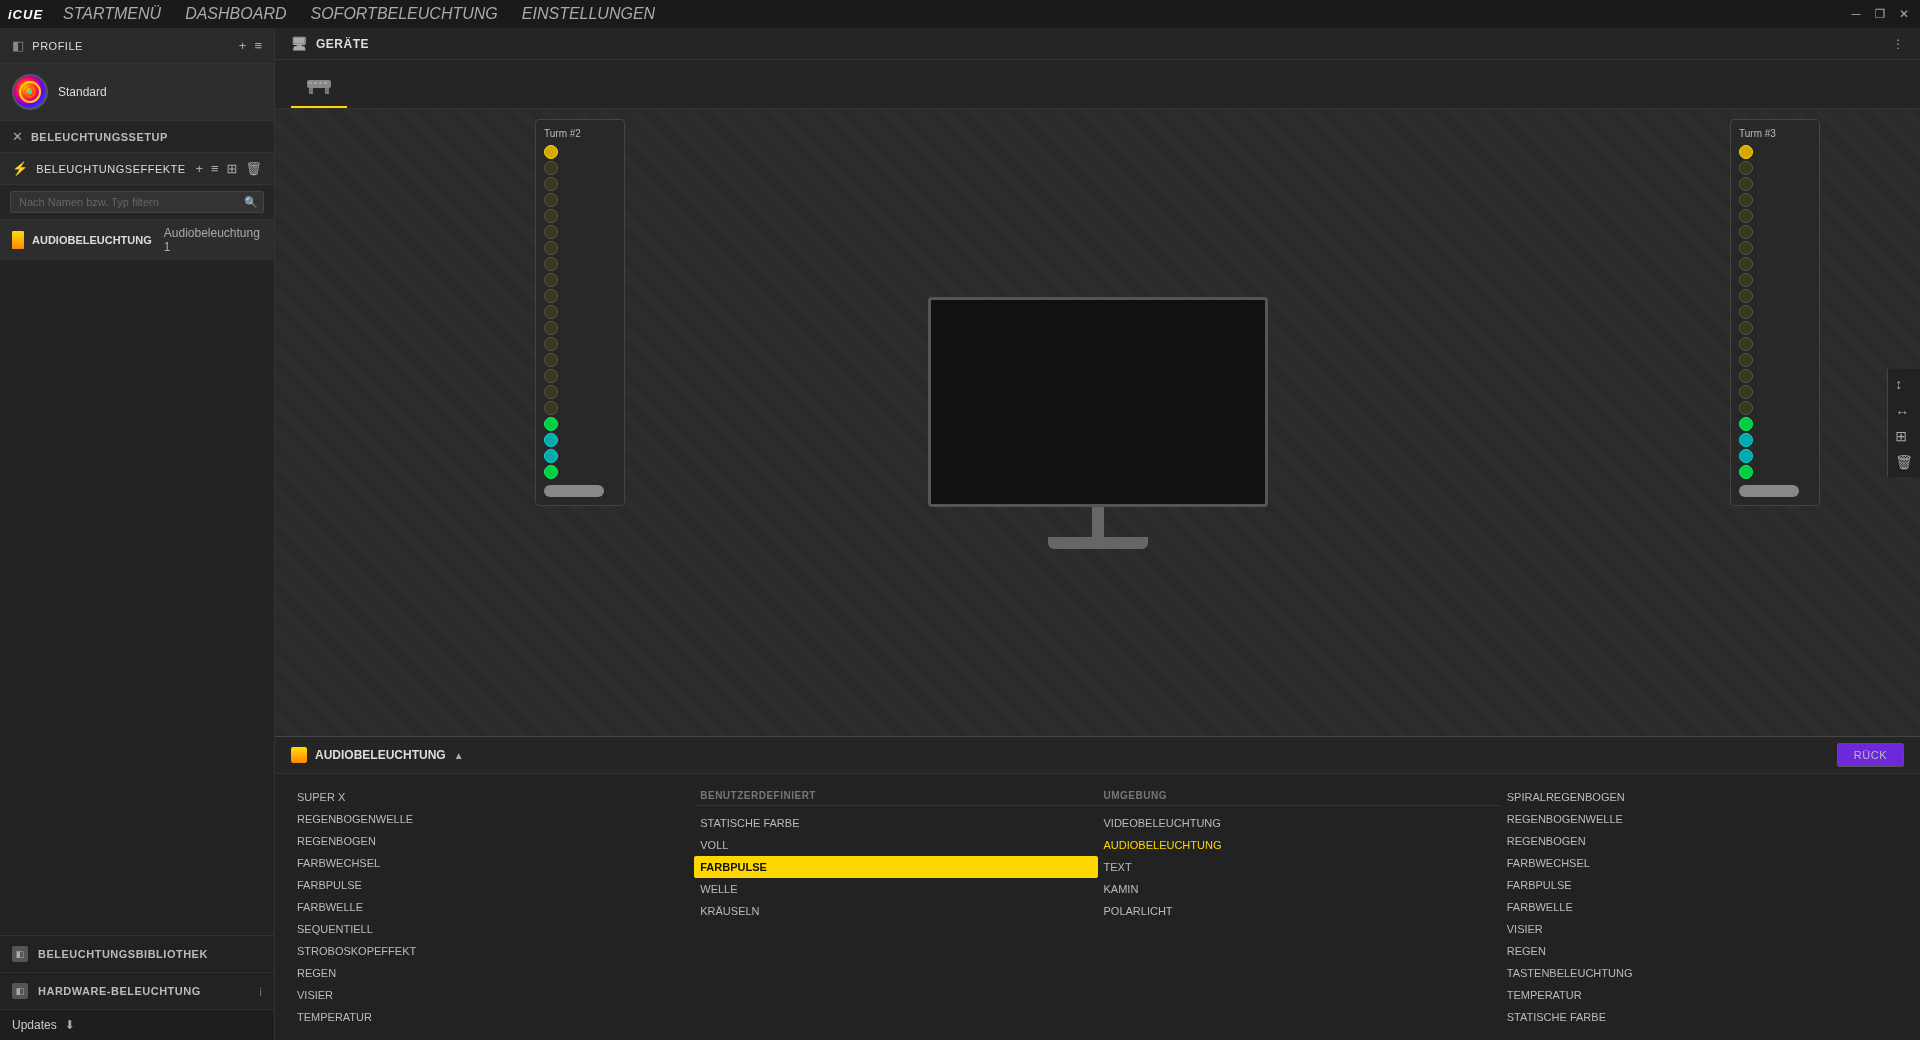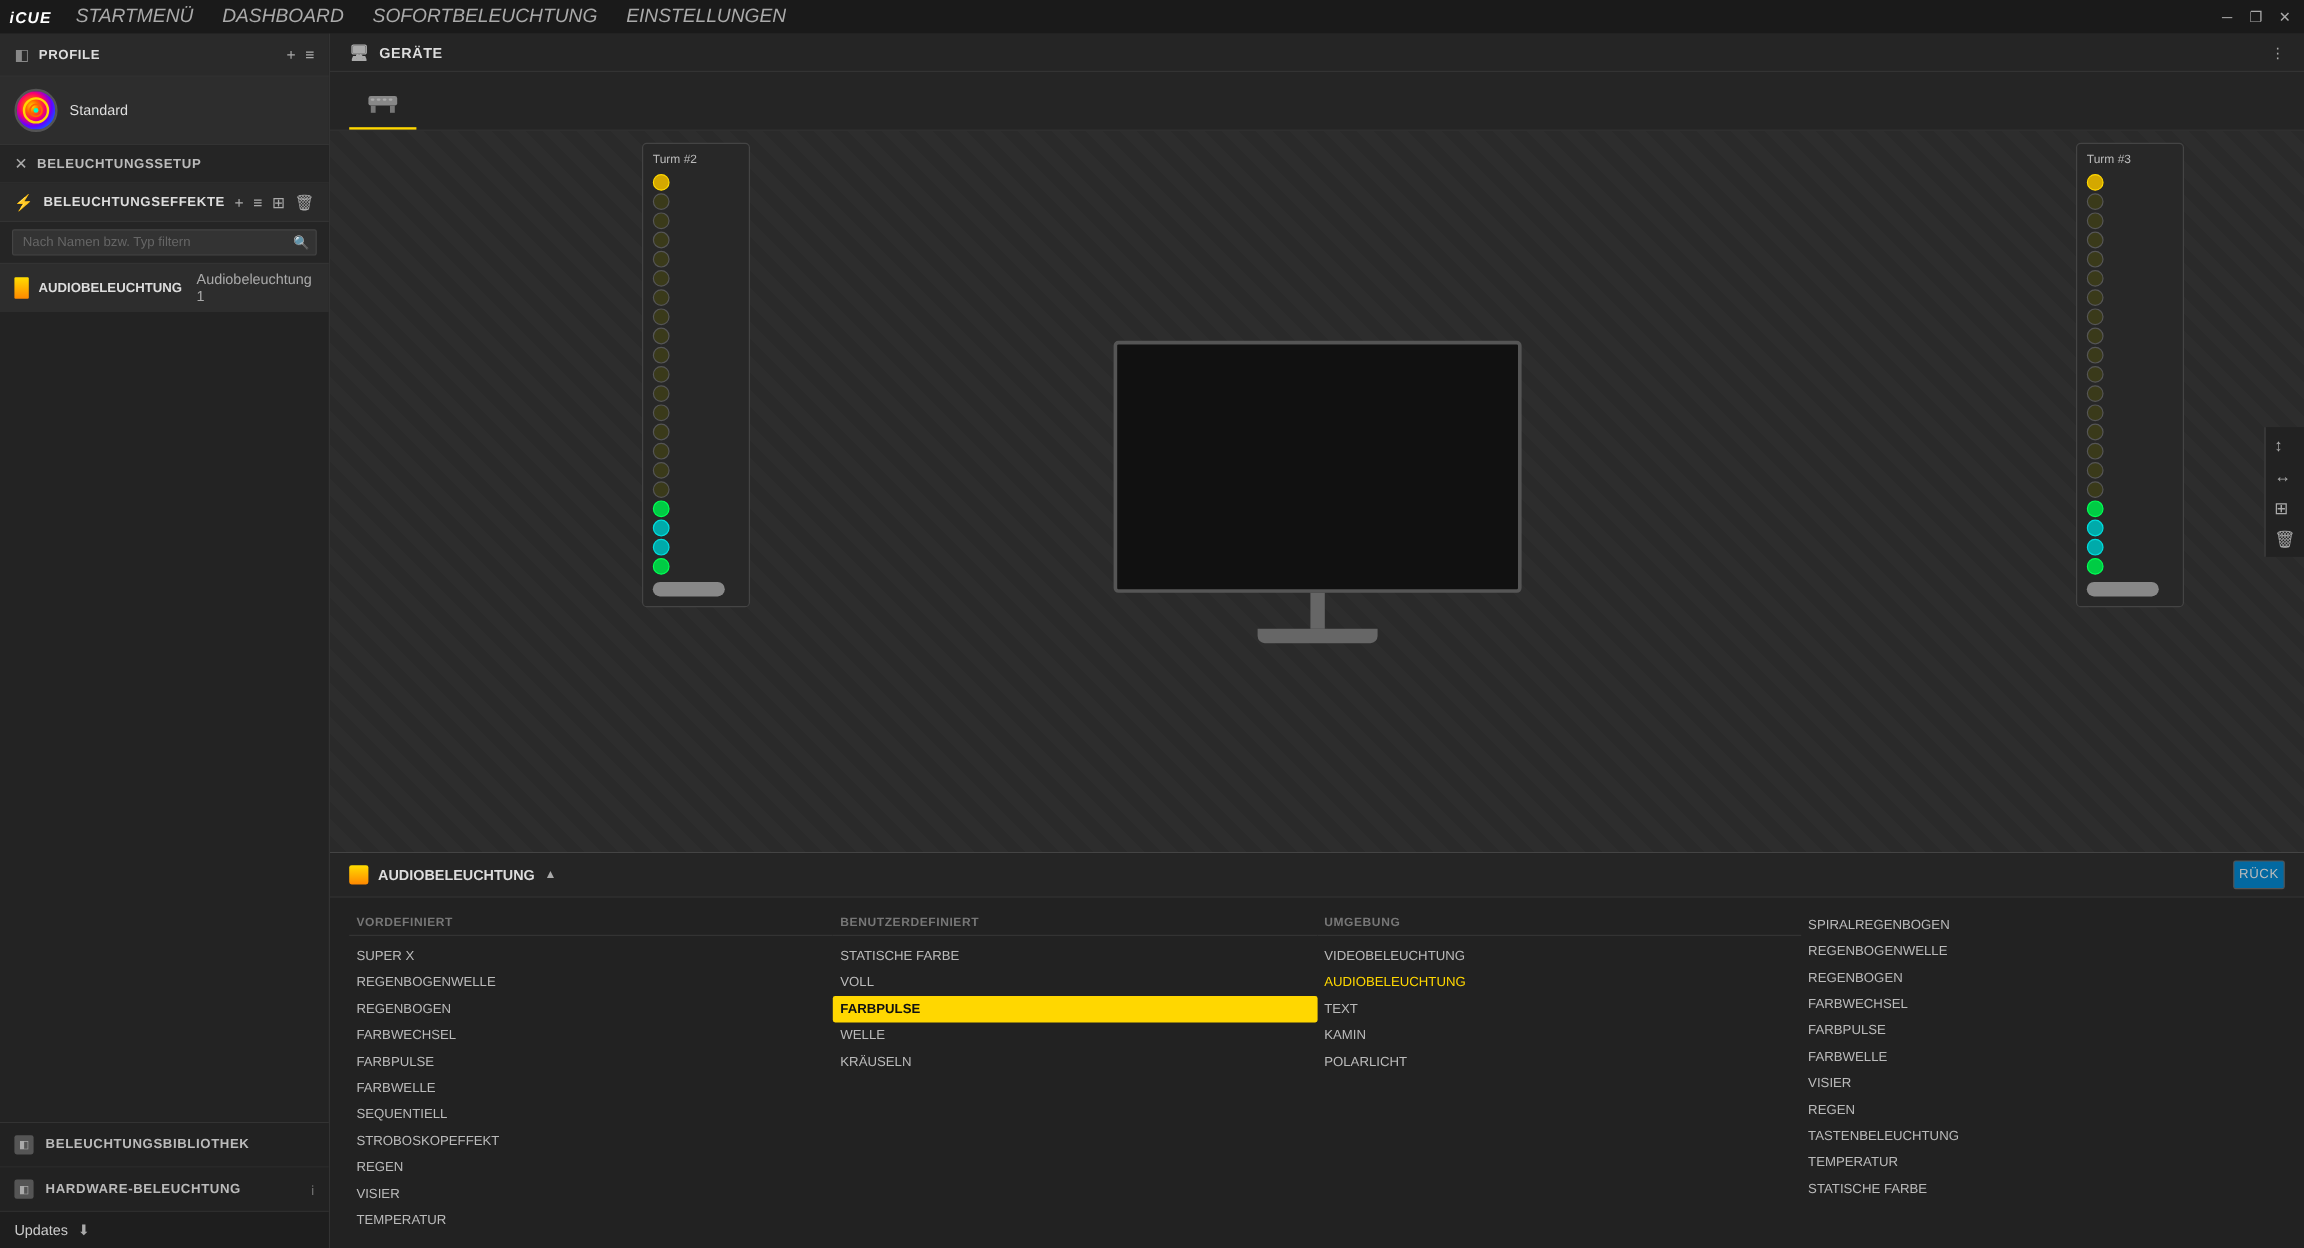--- a/index.html
+++ b/index.html
@@ -71,21 +71,21 @@
     .sidebar-section-header {
       display: flex;
       align-items: center;
       justify-content: space-between;
       padding: 10px 12px;
       background: #2a2a2a;
       border-bottom: 1px solid #333;
     }
     .section-title {
       font-size: 11px;
-      font-weight: bold;
+      font-weight: normal;
       color: #ddd;
       letter-spacing: 0.5px;
     }
     .section-icons {
       display: flex;
       gap: 8px;
     }
     .section-icon {
       color: #aaa;
       cursor: pointer;
@@ -435,22 +435,22 @@
     .effect-selector-name {
       font-size: 12px;
       color: #ddd;
       font-weight: bold;
     }
     .chevron-icon {
       color: #aaa;
       font-size: 10px;
     }
     .rück-btn {
-      padding: 5px 4px;
-      background: #0369a1;
+      padding: 5px 16px;
+      background: #6d28d9;
       border: 1px solid #555;
       color: #bbb;
       font-size: 11px;
       cursor: pointer;
       border-radius: 2px;
       letter-spacing: 0.5px;
     }
 
     
     .effect-grid {
@@ -685,21 +685,20 @@
           <div class="effect-color-indicator"></div>
           <span class="effect-selector-name">AUDIOBELEUCHTUNG</span>
           <span class="chevron-icon">▲</span>
         </div>
         <button class="rück-btn">RÜCK</button>
       </div>
 
       <div class="effect-grid">
 
         <div class="effect-column">
-          <div class="effect-col-header">VORDEFINIERT</div>
           <div class="effect-col-item">SUPER X</div>
           <div class="effect-col-item">REGENBOGENWELLE</div>
           <div class="effect-col-item">REGENBOGEN</div>
           <div class="effect-col-item">FARBWECHSEL</div>
           <div class="effect-col-item">FARBPULSE</div>
           <div class="effect-col-item">FARBWELLE</div>
           <div class="effect-col-item">SEQUENTIELL</div>
           <div class="effect-col-item">STROBOSKOPEFFEKT</div>
           <div class="effect-col-item">REGEN</div>
           <div class="effect-col-item">VISIER</div>

